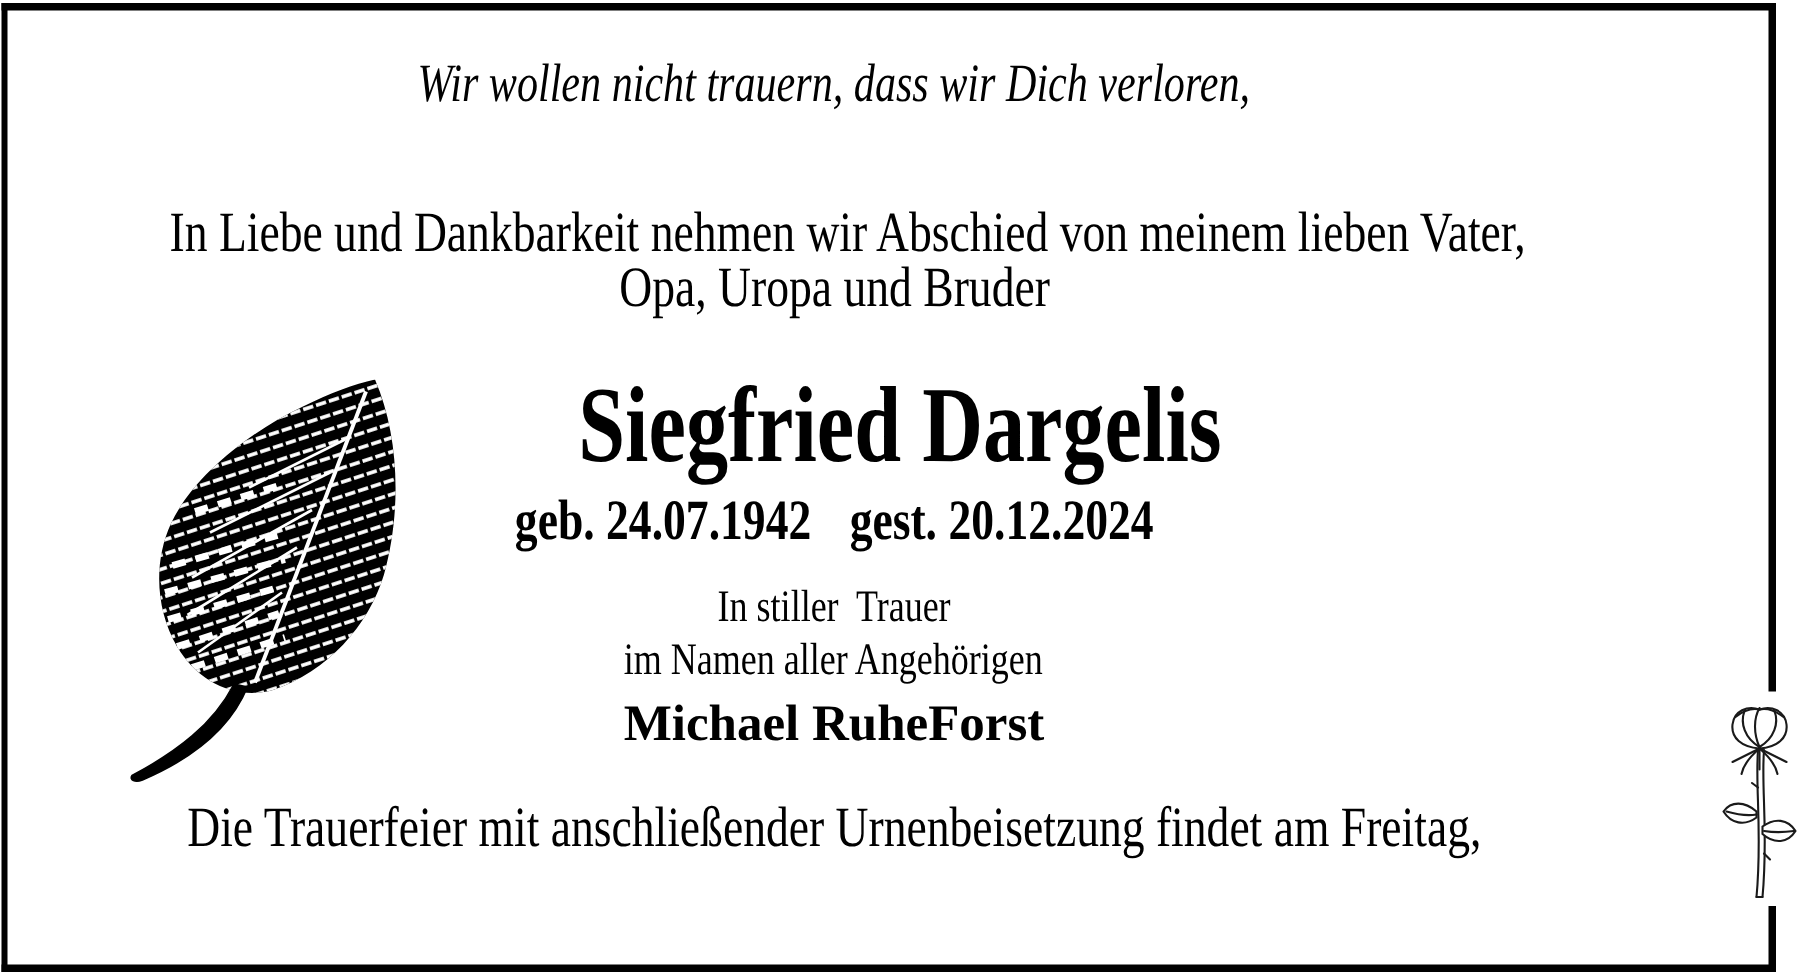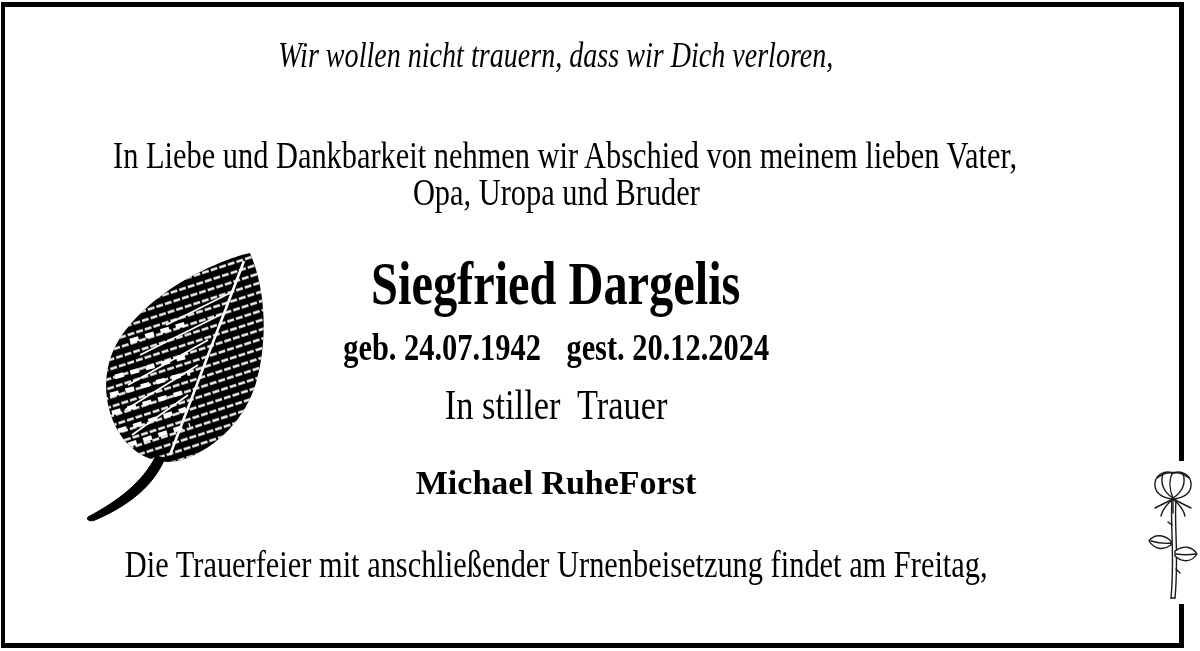--- a/index.html
+++ b/index.html
@@ -20,26 +20,26 @@
 
   
   .tblock { position:absolute; left:0; width:1112px; text-align:center; }
   .line { white-space:pre; }
   .sq   { display:inline-block; white-space:pre; transform:scaleX(0.80); transform-origin:50% 50%; }
   .sq-quote { display:inline-block; white-space:pre; transform:scaleX(0.78); transform-origin:50% 50%; }
   .sq-name  { display:inline-block; white-space:pre; transform:scaleX(0.78); transform-origin:50% 50%; }
 
   .epigraph { top:38px;  font-size:36px; line-height:35px; font-style:italic; }
   .intro    { top:137px; font-size:38px; line-height:37px;text-align:center; }
-  .deceased { top:243px; font-size:62px; line-height:80px; font-weight:bold; }
+  .deceased { top:243px; font-size:72px; line-height:80px; font-weight:bold;margin-left:44px; }
   .dates    { top:329px; font-size:38px; line-height:37px;font-weight:bold; }
   .dates .died { margin-left:32px; }
-  .mourning { top:387px; font-size:43px; line-height:35px; }
+  .mourning { top:387px; font-size:30px; line-height:35px; }
   .mourner  { top:466px; font-size:34px; line-height:34px; font-weight:bold; }
-  .funeral  { top:534px; font-size:38px; line-height:37px;margin-top:12px; }
+  .funeral  { top:534px; font-size:38px; line-height:37px; }
 
   
   .leaf-wrap { position:absolute; left:70px; top:245px; width:250px; height:285px; }
   .rose-wrap { position:absolute; left:1146px; top:466px; width:54px; height:136px; }
   svg { display:block; width:100%; height:100%; }
 </style>
 </head>
 <body>
 
 <div class="stage">
@@ -123,20 +123,21 @@
   <div class="tblock deceased">
     <span class="sq-name">Siegfried Dargelis</span>
   </div>
 
   <div class="tblock dates">
     <span class="sq"><span>geb. 24.07.1942</span><span class="died">gest. 20.12.2024</span></span>
   </div>
 
   <div class="tblock mourning">
     <div class="line"><span class="sq">In stiller  Trauer</span></div>
+    <div class="line"><span class="sq">im Namen aller Angehörigen</span></div>
   </div>
 
   <div class="tblock mourner">
     <span class="line">Michael RuheForst</span>
   </div>
 
   <div class="tblock funeral">
     <div class="line"><span class="sq">Die Trauerfeier mit anschließender Urnenbeisetzung findet am Freitag,</span></div>
   </div>
 

